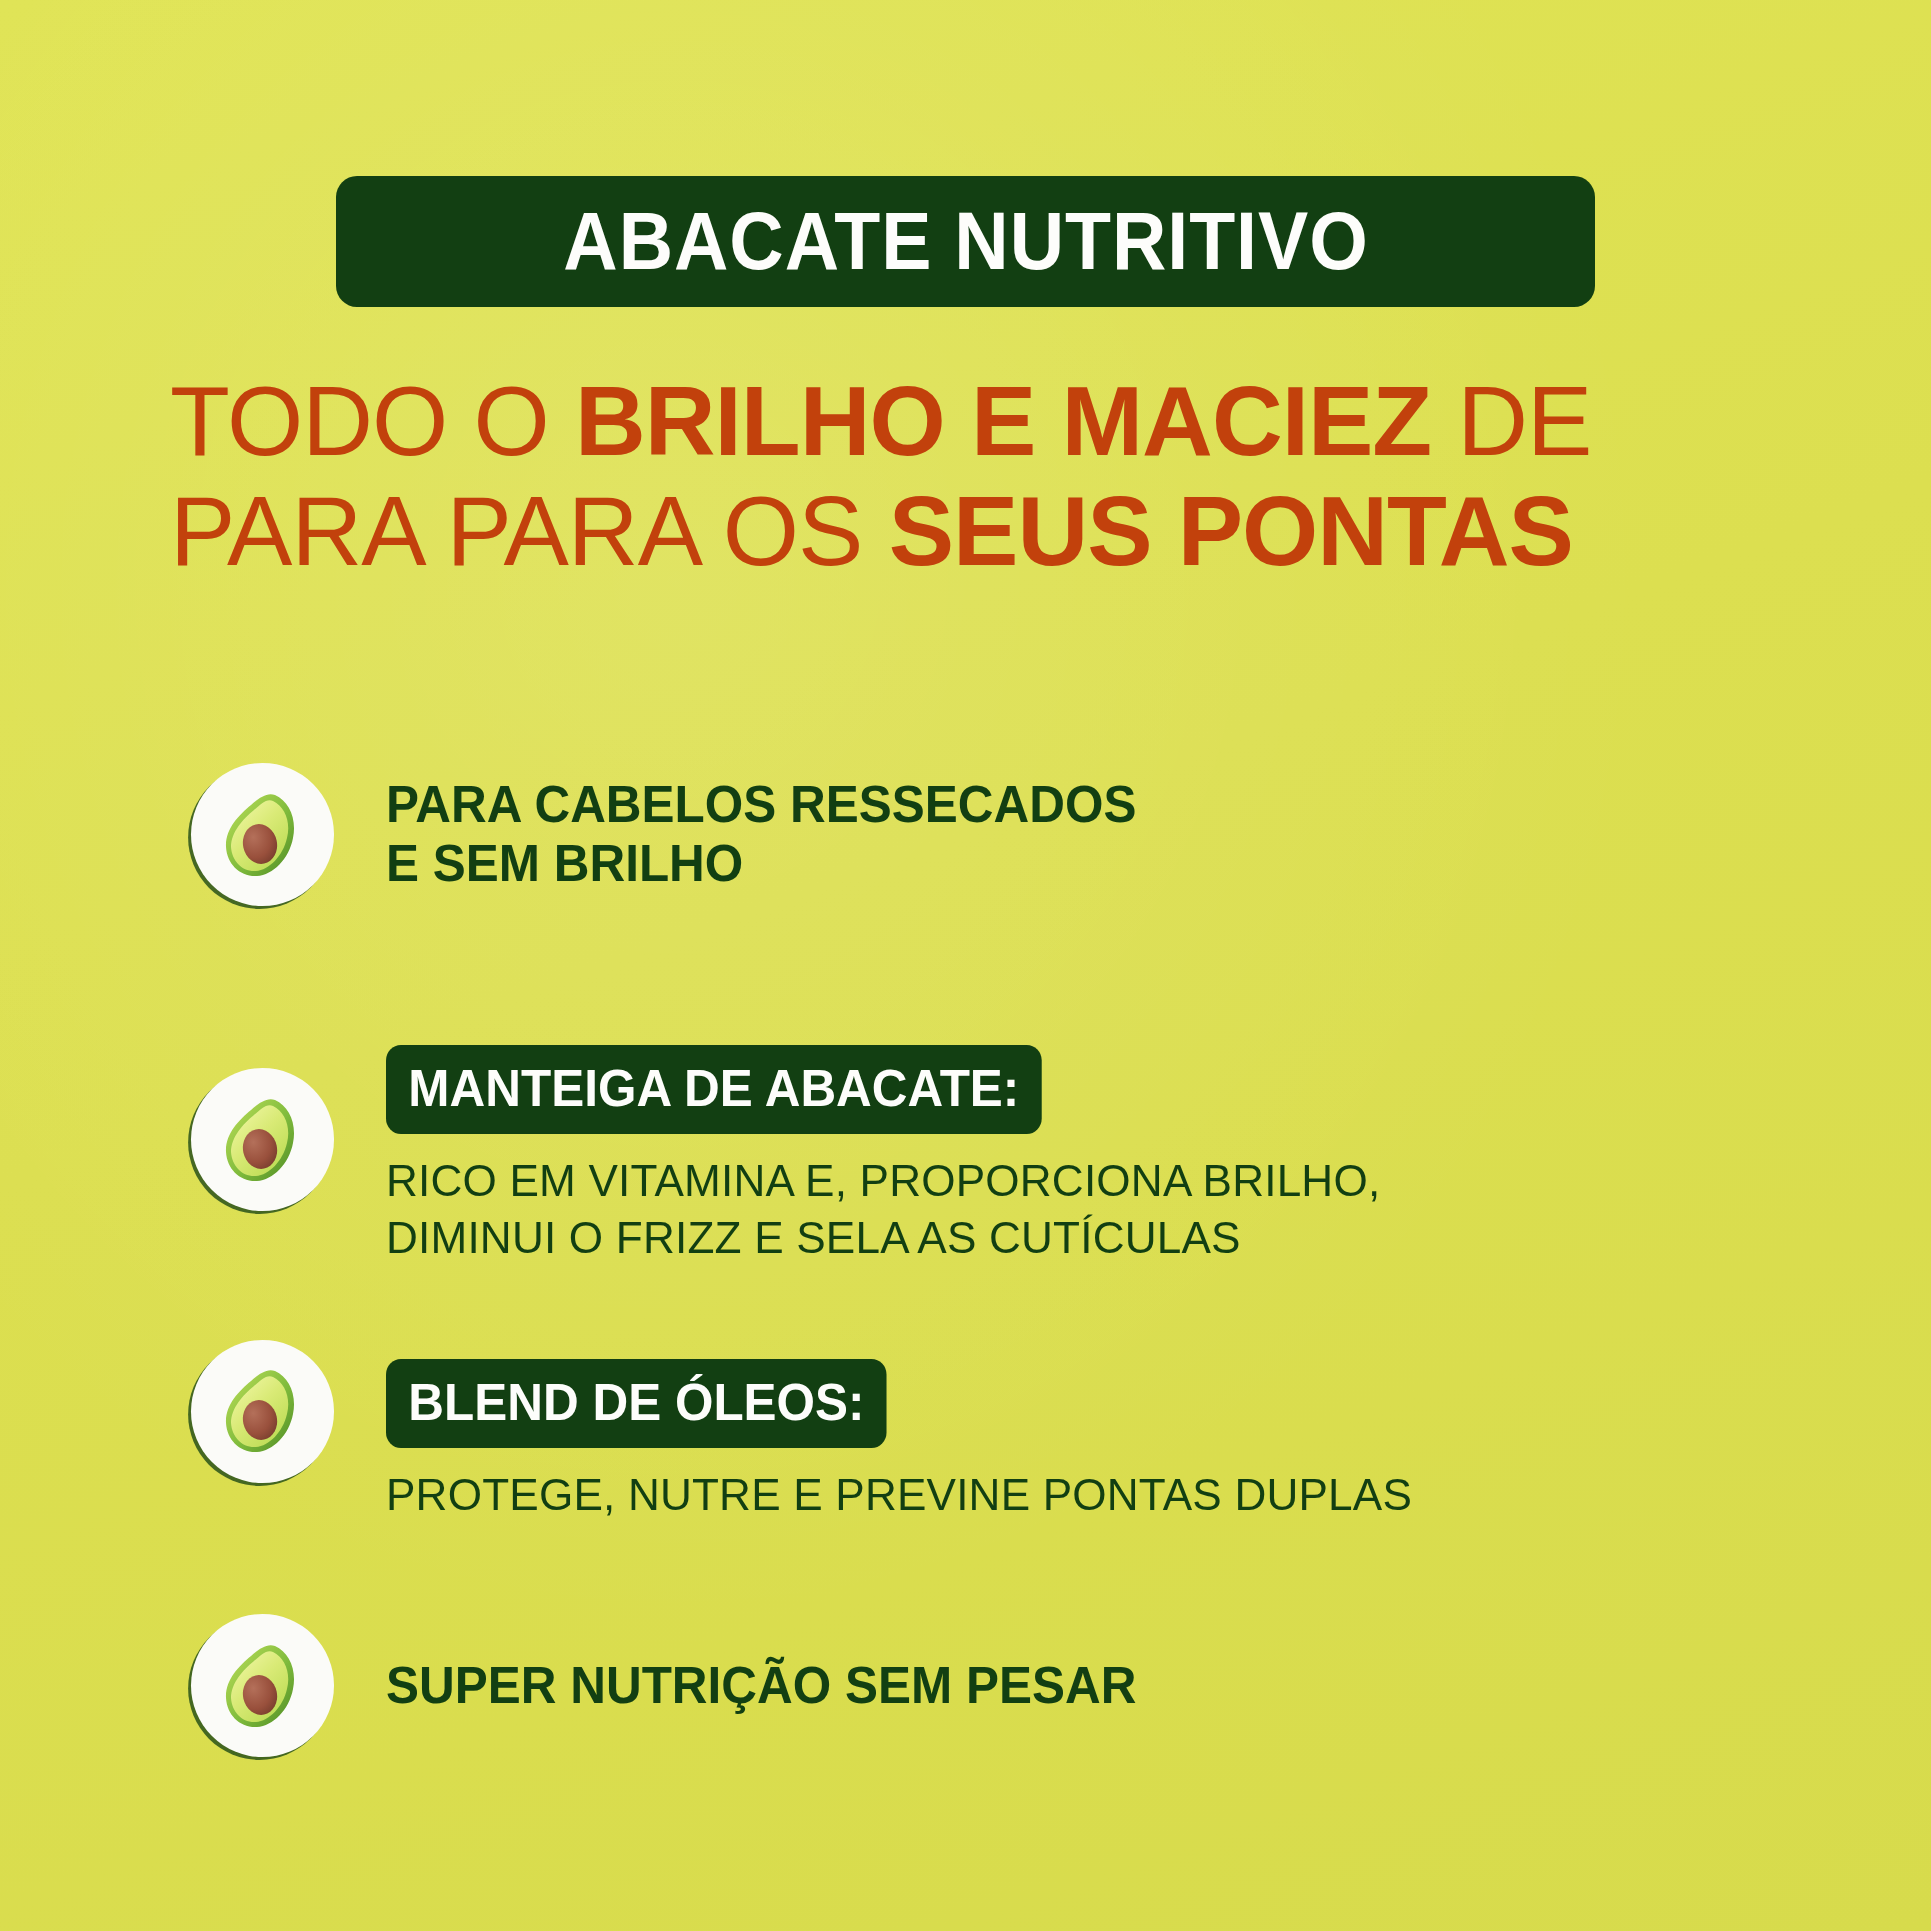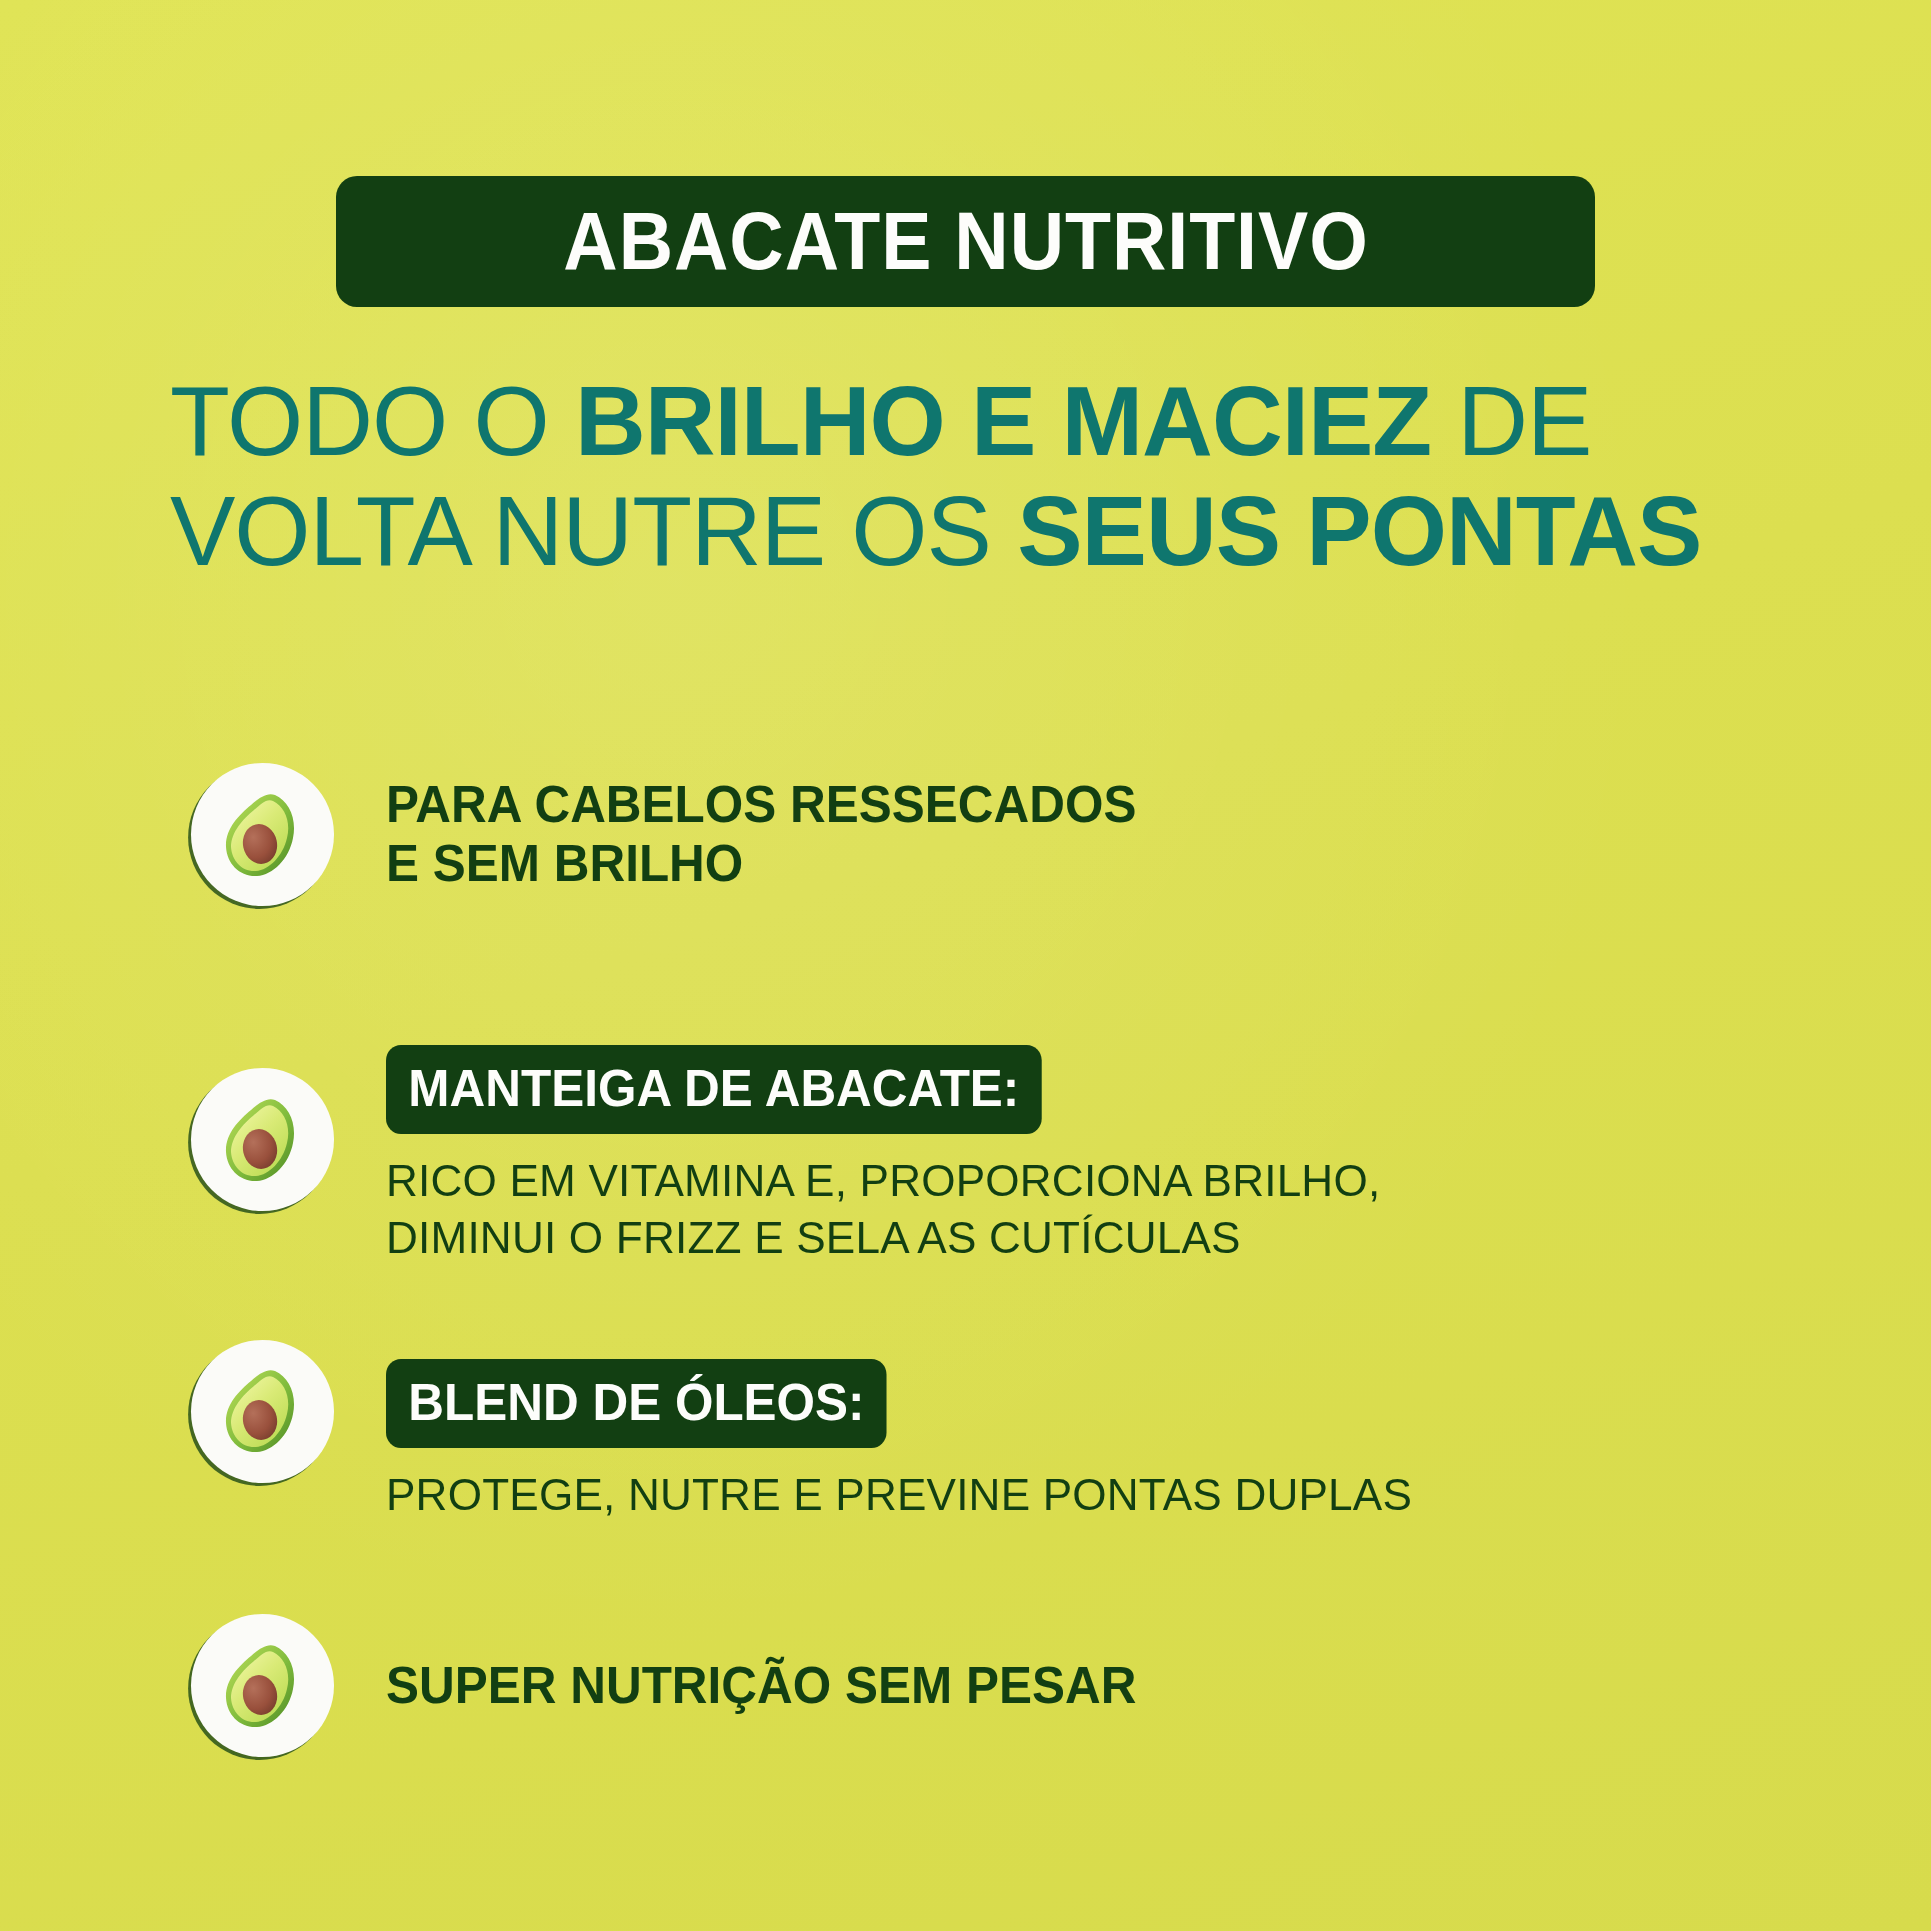--- a/index.html
+++ b/index.html
@@ -37,21 +37,21 @@
     line-height:1;
     transform:scaleX(0.93);
     white-space:nowrap;
   }
 
   
   .headline{
     position:absolute;
     left:170px; top:367px;
     width:1641px;
-    color:#0f766e;
+    color:#c2410c;
     font-size:98px;
     line-height:1.12;
     letter-spacing:-1px;
     font-weight:300;
     white-space:nowrap;
   }
   .headline .b{ font-weight:bold; }
   .headline .line{ display:block; }
 
   
@@ -123,21 +123,21 @@
 
   <div class="title-badge">
     <span class="t">ABACATE NUTRITIVO</span>
   </div>
 
   <div class="headline">
     <span class="line">
       <span>TODO O </span><span class="b">BRILHO E MACIEZ</span><span> DE</span>
     </span>
     <span class="line">
-      <span>VOLTA NUTRE OS </span><span class="b">SEUS PONTAS</span>
+      <span>PARA PARA OS </span><span class="b">SEUS PONTAS</span>
     </span>
   </div>
 
   <div class="bullet" style="top:763px">
     <div class="icon-wrap" style="top:0">
       <div class="avocado-circle">
         <svg viewBox="0 0 100 100" xmlns="http://www.w3.org/2000/svg" aria-hidden="true">
           <defs>
             <linearGradient id="skin1" x1="0" y1="0" x2="1" y2="1">
               <stop offset="0%" stop-color="#bfe05a"></stop>

